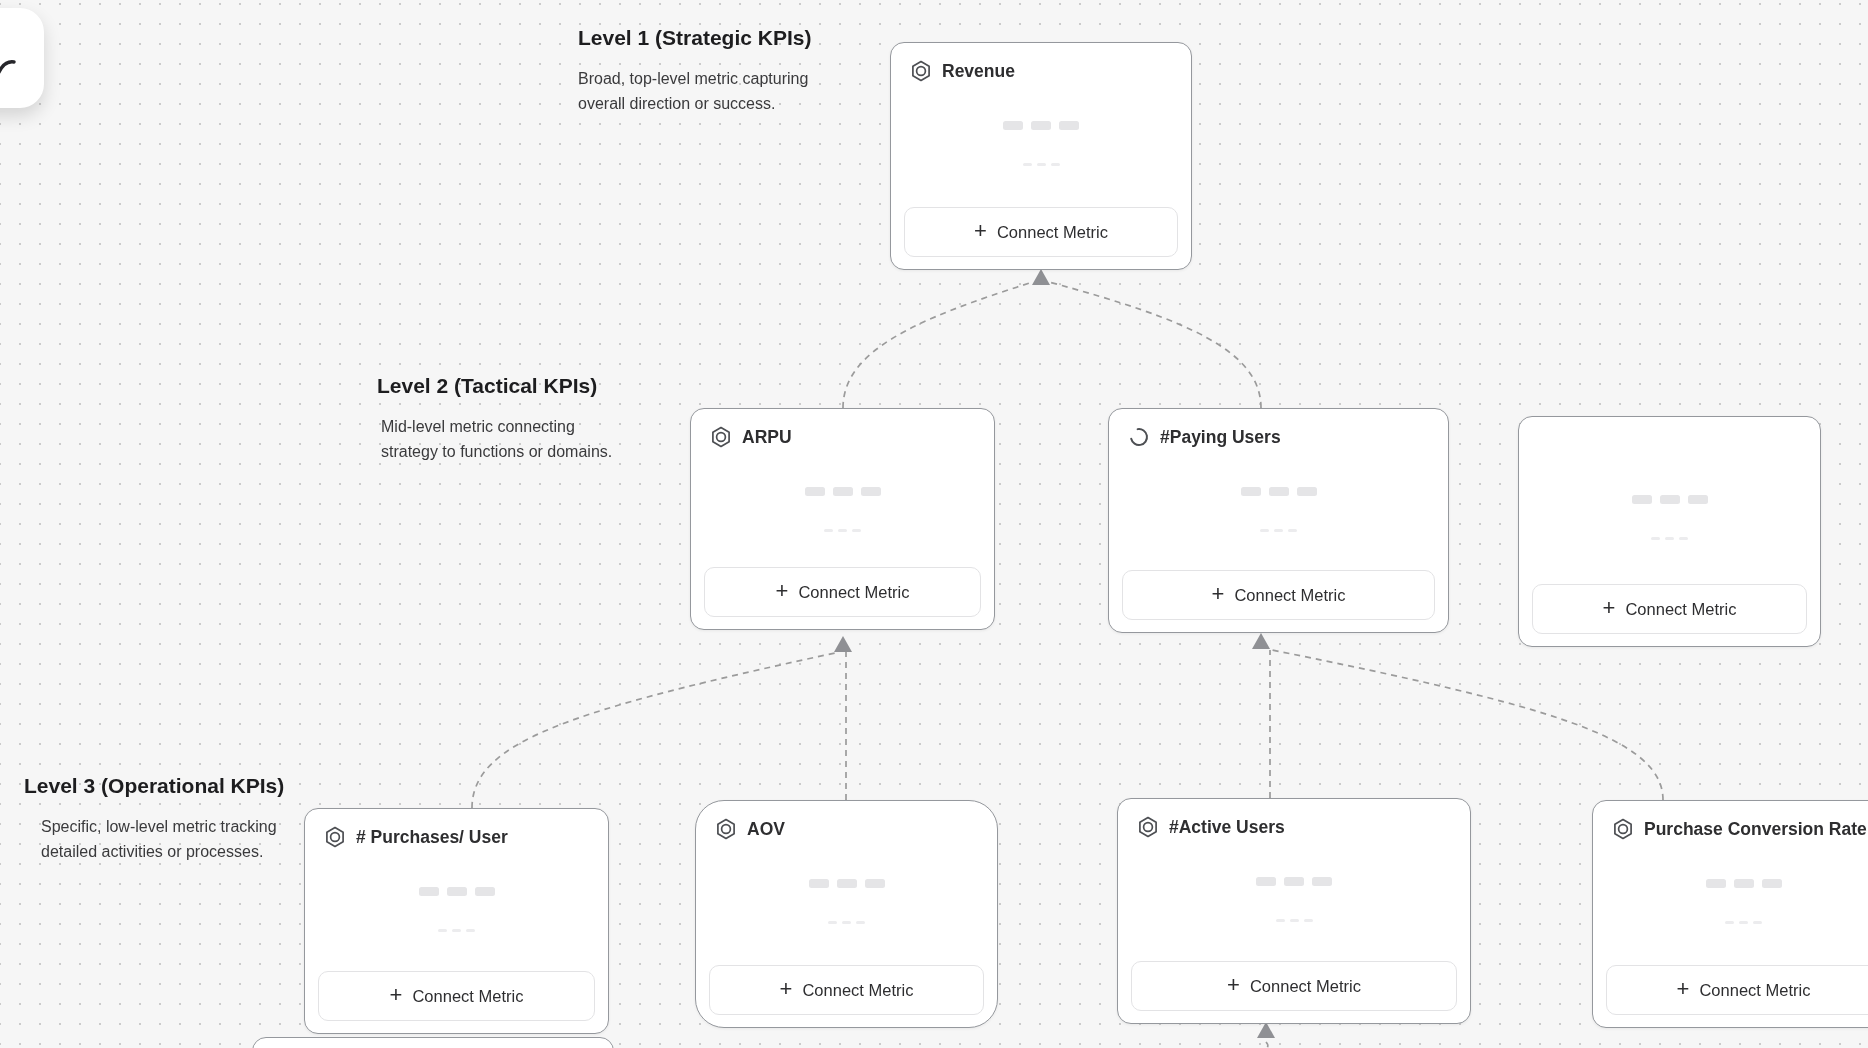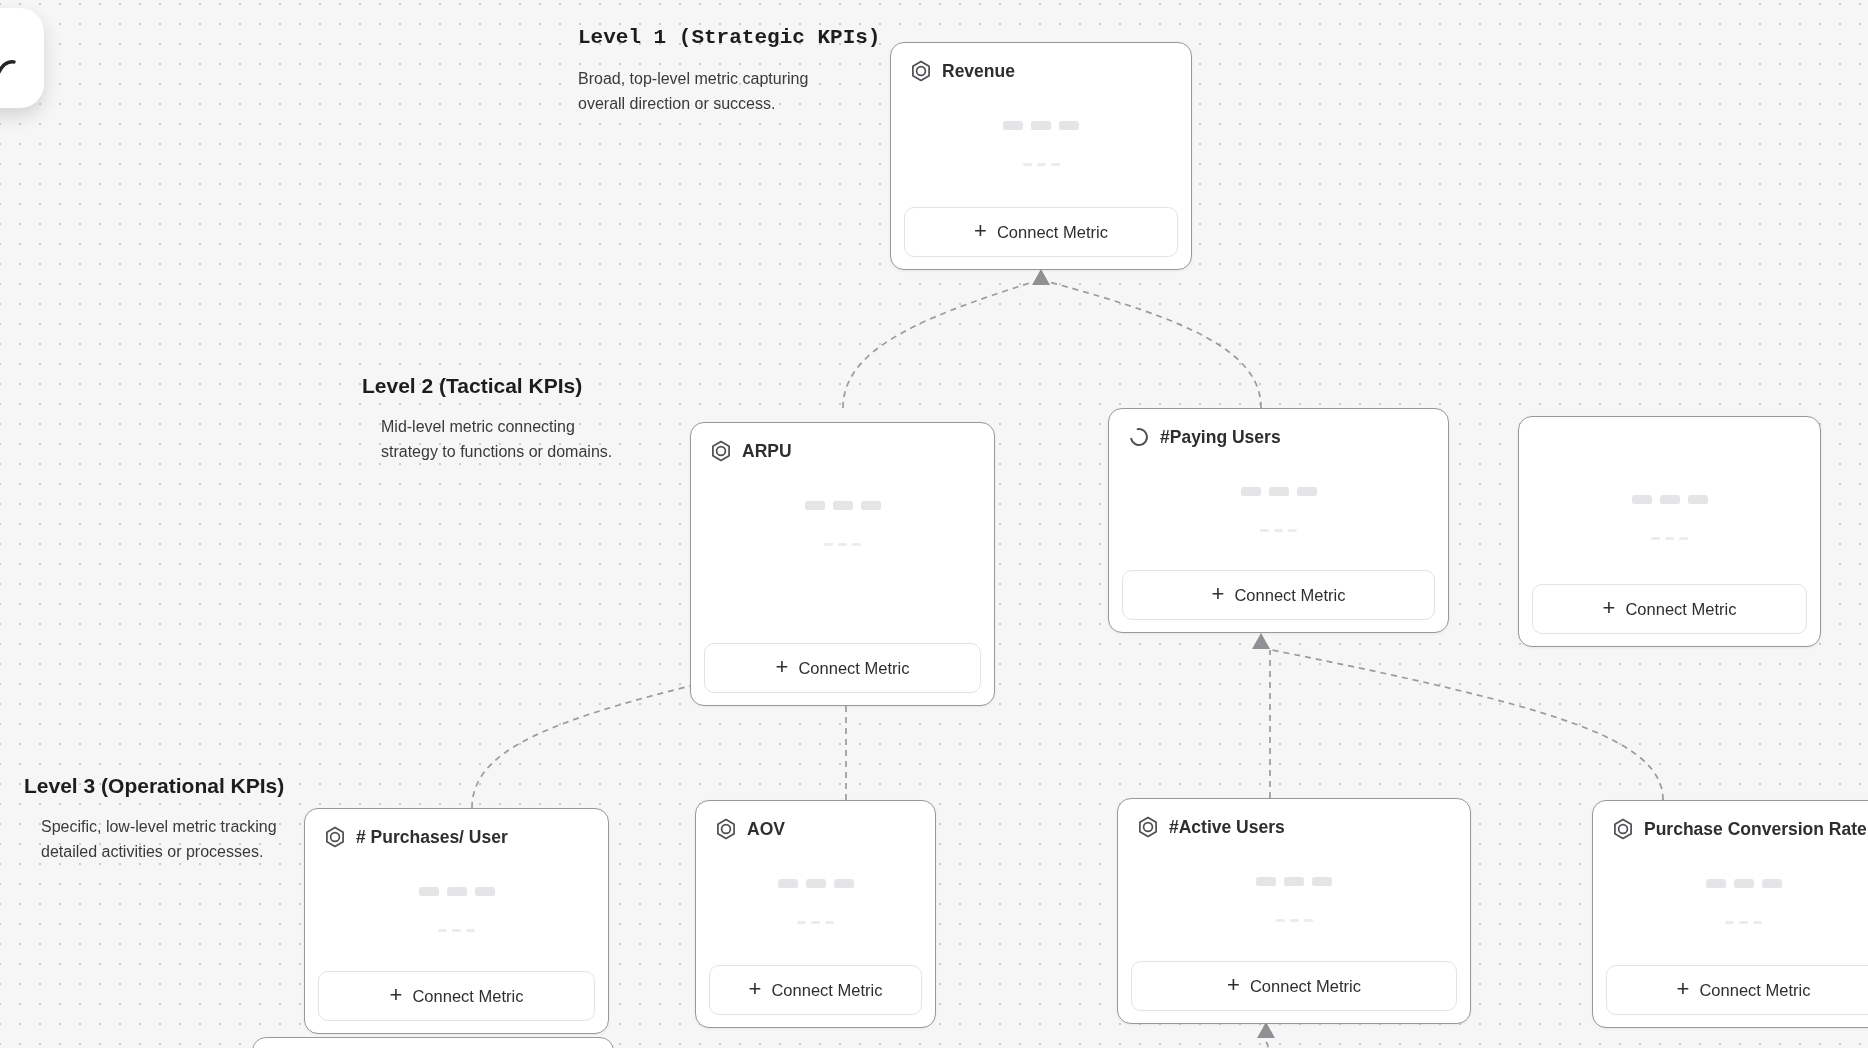--- a/index.html
+++ b/index.html
@@ -99,27 +99,27 @@
     <polygon class="arrow" points="843,636 834,652 852,652"></polygon>
 
     <path class="conn" d="M1270,798 L1270,650"></path>
     <path class="conn" d="M1663,800 C1663,738 1550,706 1272,650"></path>
     <polygon class="arrow" points="1261,633 1252,649 1270,649"></polygon>
 
     <polygon class="arrow" points="1266,1022 1257,1038 1275,1038"></polygon>
     <path class="conn" d="M1266,1042 c3,3 2,5 0,8"></path>
   </svg>
 
-  <div class="level-title" style="left:578px;top:26px;font-family:Liberation Mono, monospace;">Level 1 (Strategic KPIs)</div>
+  <div class="level-title" style="left:578px;top:26px;">Level 1 (Strategic KPIs)</div>
   <div class="level-desc" style="left:578px;top:66px;">
     <span>Broad, top-level metric capturing</span><br>
     <span>overall direction or success.</span>
   </div>
 
-  <div class="level-title" style="left:362px;top:374px;text-align:right;">Level 2 (Tactical KPIs)</div>
+  <div class="level-title" style="left:377px;top:374px;text-align:right;">Level 2 (Tactical KPIs)</div>
   <div class="level-desc" style="left:381px;top:414px;">
     <span>Mid-level metric connecting</span><br>
     <span>strategy to functions or domains.</span>
   </div>
 
   <div class="level-title" style="left:24px;top:774px;">Level 3 (Operational KPIs)</div>
   <div class="level-desc" style="left:24px;top:814px;margin-left:17px;">
     <span>Specific, low-level metric tracking</span><br>
     <span>detailed activities or processes.</span>
   </div>
@@ -143,21 +143,21 @@
       <span class="sk-dash"></span>
         <span class="sk-dash"></span>
         <span class="sk-dash"></span>
     </div>
     <button class="connect-btn">
       <span class="plus">+</span>
       <span>Connect Metric</span>
     </button>
   </div>
 
-  <div class="node-card" style="left:690px;top:408px;width:305px;height:284px;margin-top:14px;">
+  <div class="node-card" style="left:690px;top:408px;width:305px;height:222px;">
     <div class="card-header">
       <span class="card-icon">
         <svg width="24" height="24" viewBox="0 0 24 24" fill="none" stroke-width="1.7">
           <path d="M12 2.6 L20.1 7.3 L20.1 16.7 L12 21.4 L3.9 16.7 L3.9 7.3 Z" stroke-linejoin="round"></path>
           <circle cx="12" cy="12" r="4.4"></circle>
         </svg>
       </span>
       <span class="card-title">ARPU</span>
     </div>
     <div class="skeleton-row r1">
@@ -237,21 +237,21 @@
       <span class="sk-dash"></span>
         <span class="sk-dash"></span>
         <span class="sk-dash"></span>
     </div>
     <button class="connect-btn">
       <span class="plus">+</span>
       <span>Connect Metric</span>
     </button>
   </div>
 
-  <div class="node-card" style="left:695px;top:800px;width:241px;height:228px;">
+  <div class="node-card" style="left:695px;top:800px;width:303px;height:228px;border-radius:29px;">
     <div class="card-header">
       <span class="card-icon">
         <svg width="24" height="24" viewBox="0 0 24 24" fill="none" stroke-width="1.7">
           <path d="M12 2.6 L20.1 7.3 L20.1 16.7 L12 21.4 L3.9 16.7 L3.9 7.3 Z" stroke-linejoin="round"></path>
           <circle cx="12" cy="12" r="4.4"></circle>
         </svg>
       </span>
       <span class="card-title">AOV</span>
     </div>
     <div class="skeleton-row r1">

